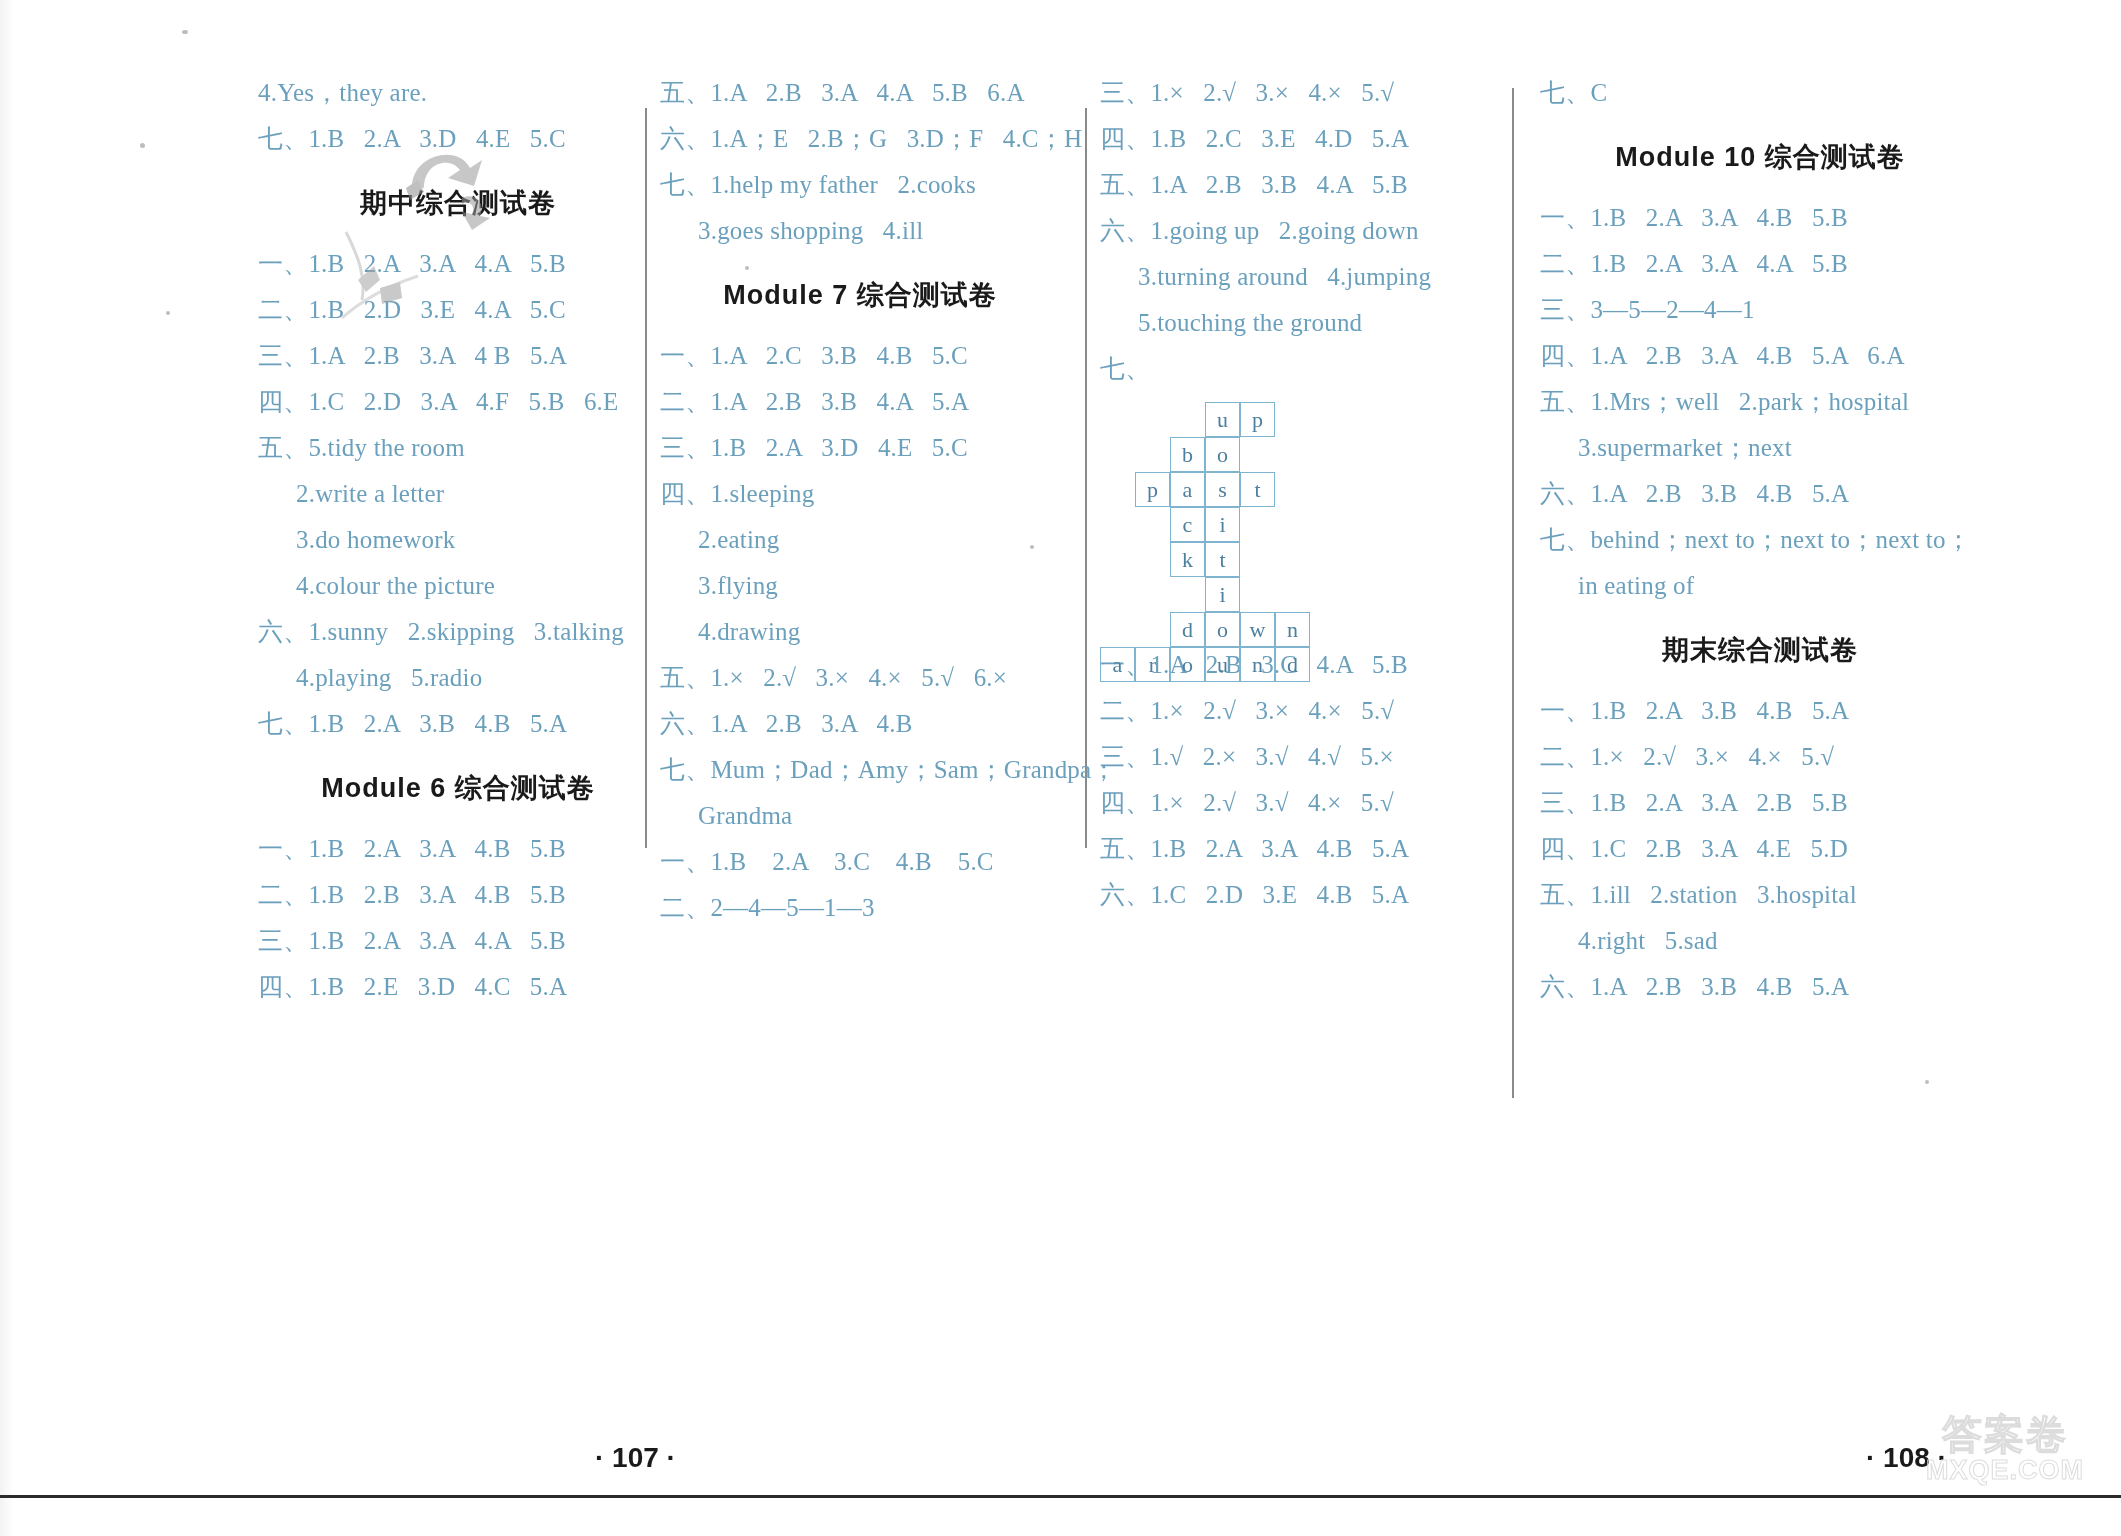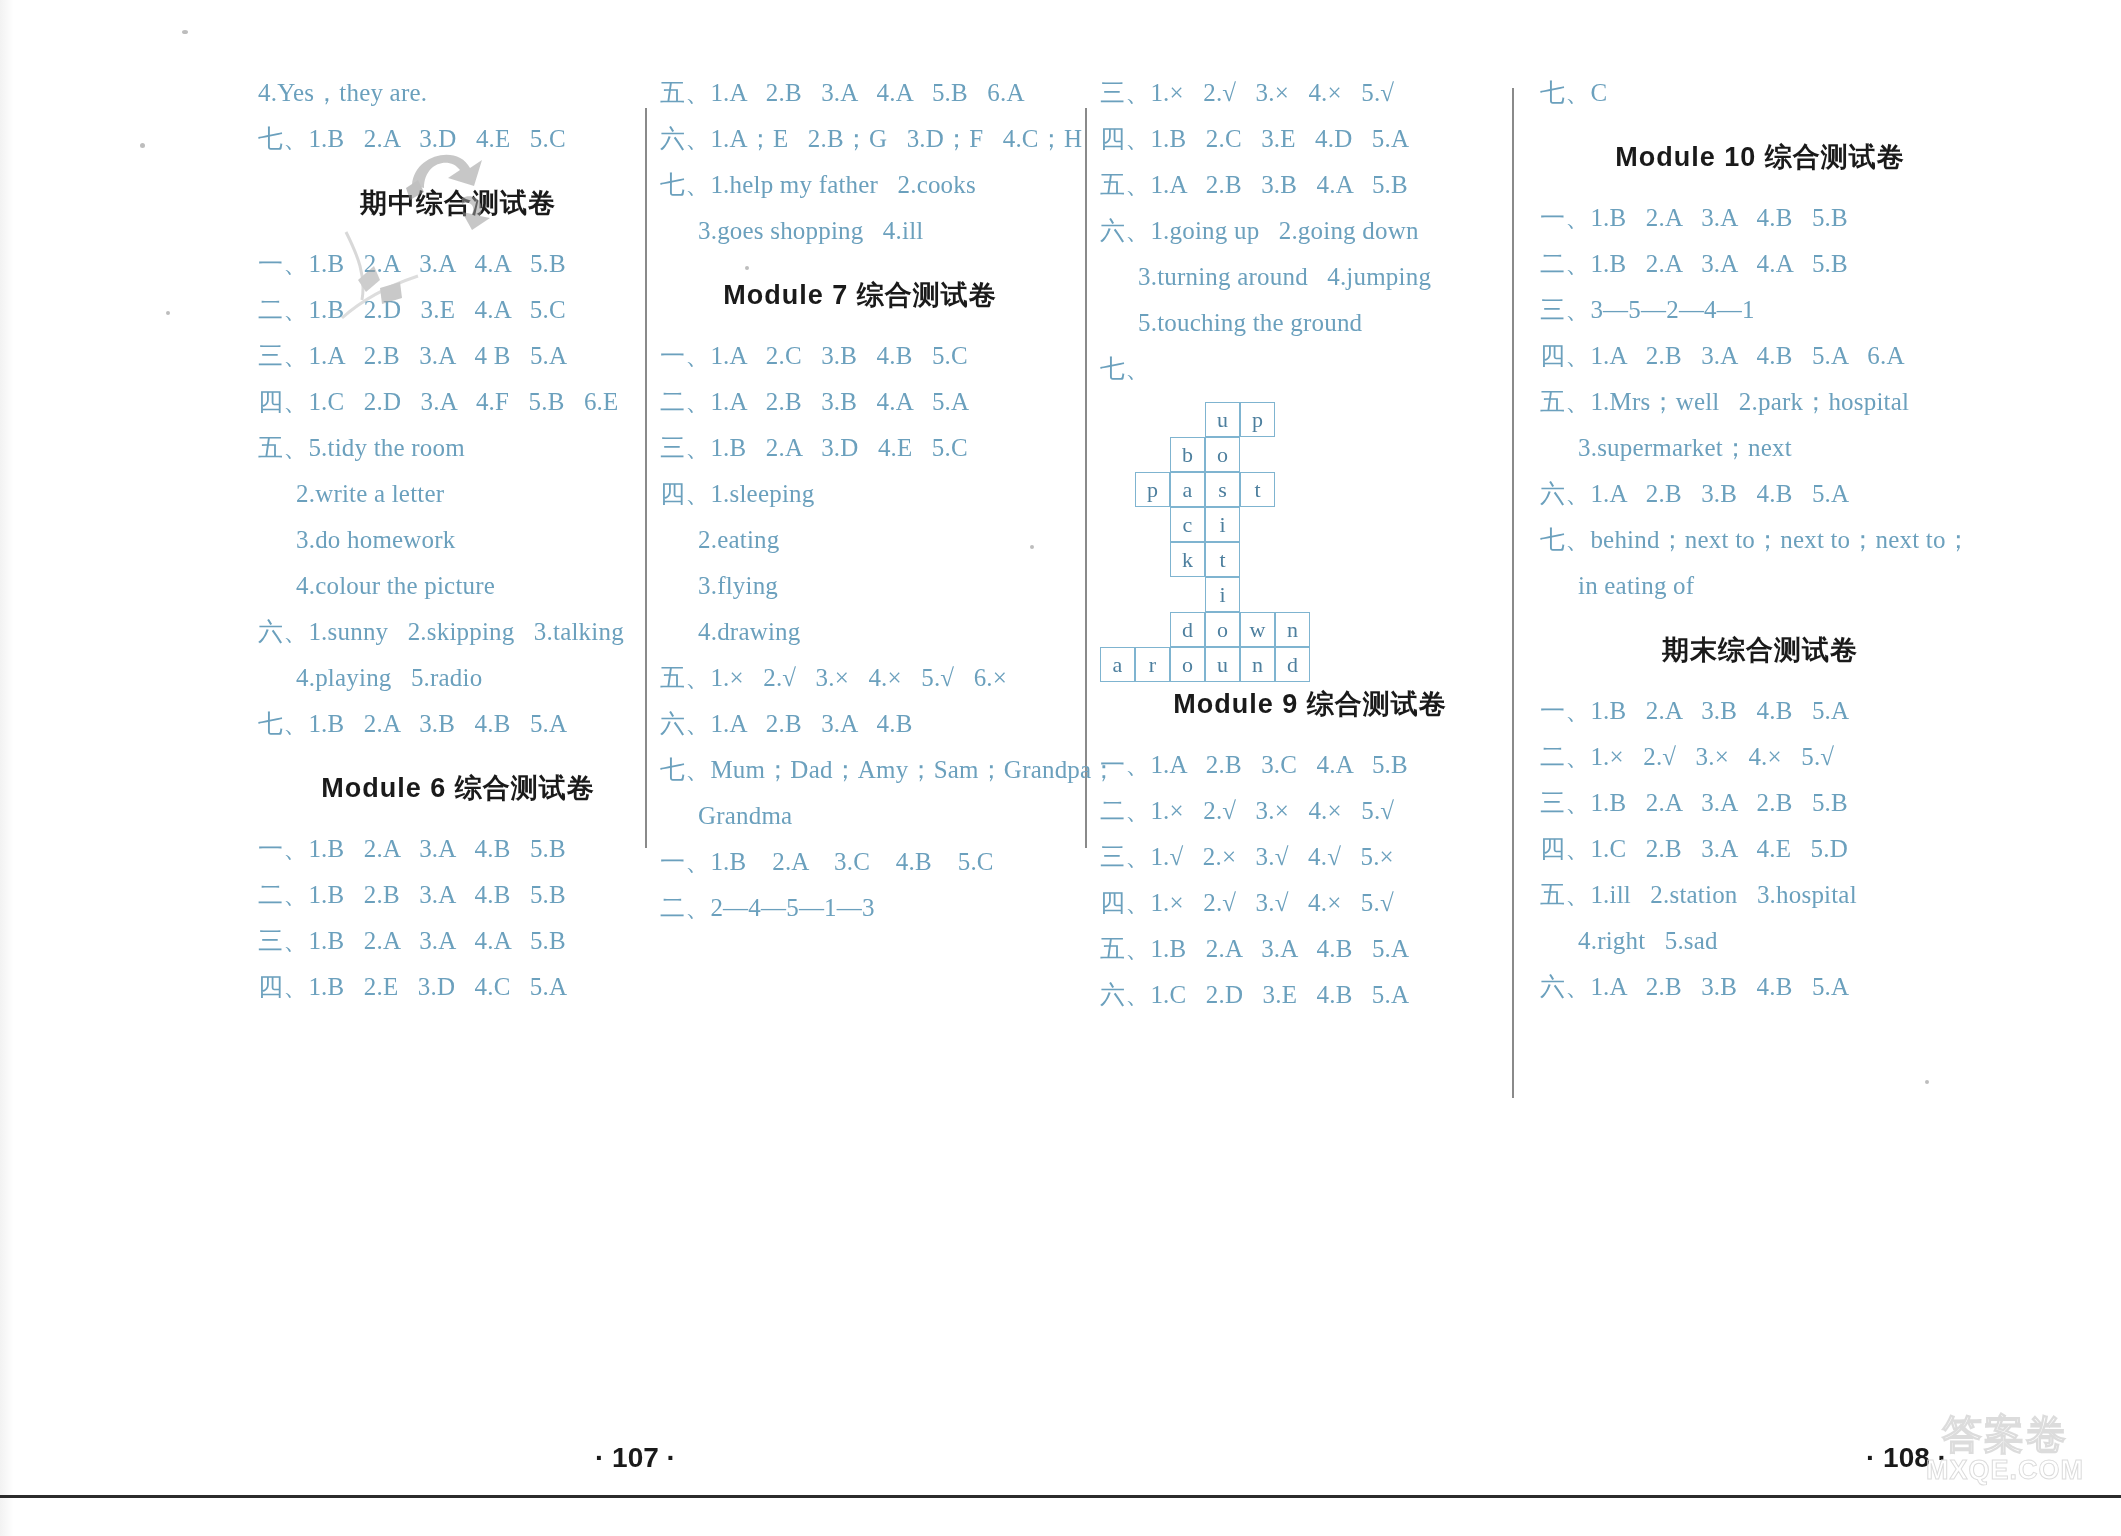--- a/index.html
+++ b/index.html
@@ -233,21 +233,20 @@
           <div class="cell" style="left: 105px; top: 210px;">o</div>
           <div class="cell" style="left: 140px; top: 210px;">w</div>
           <div class="cell" style="left: 175px; top: 210px;">n</div>
           <div class="cell" style="left: 0px; top: 245px;">a</div>
           <div class="cell" style="left: 35px; top: 245px;">r</div>
           <div class="cell" style="left: 70px; top: 245px;">o</div>
           <div class="cell" style="left: 105px; top: 245px;">u</div>
           <div class="cell" style="left: 140px; top: 245px;">n</div>
           <div class="cell" style="left: 175px; top: 245px;">d</div>
         </div>
-        <div class="sec-title">Module 9 综合测试卷</div>
         <div class="ln">一、1.A   2.B   3.C   4.A   5.B</div>
         <div class="ln">二、1.×   2.√   3.×   4.×   5.√</div>
         <div class="ln">三、1.√   2.×   3.√   4.√   5.×</div>
         <div class="ln">四、1.×   2.√   3.√   4.×   5.√</div>
         <div class="ln">五、1.B   2.A   3.A   4.B   5.A</div>
         <div class="ln">六、1.C   2.D   3.E   4.B   5.A</div>
       </div>
     <div class="col col-4">
         <div class="ln">七、C</div>
         <div class="sec-title">Module 10 综合测试卷</div>

